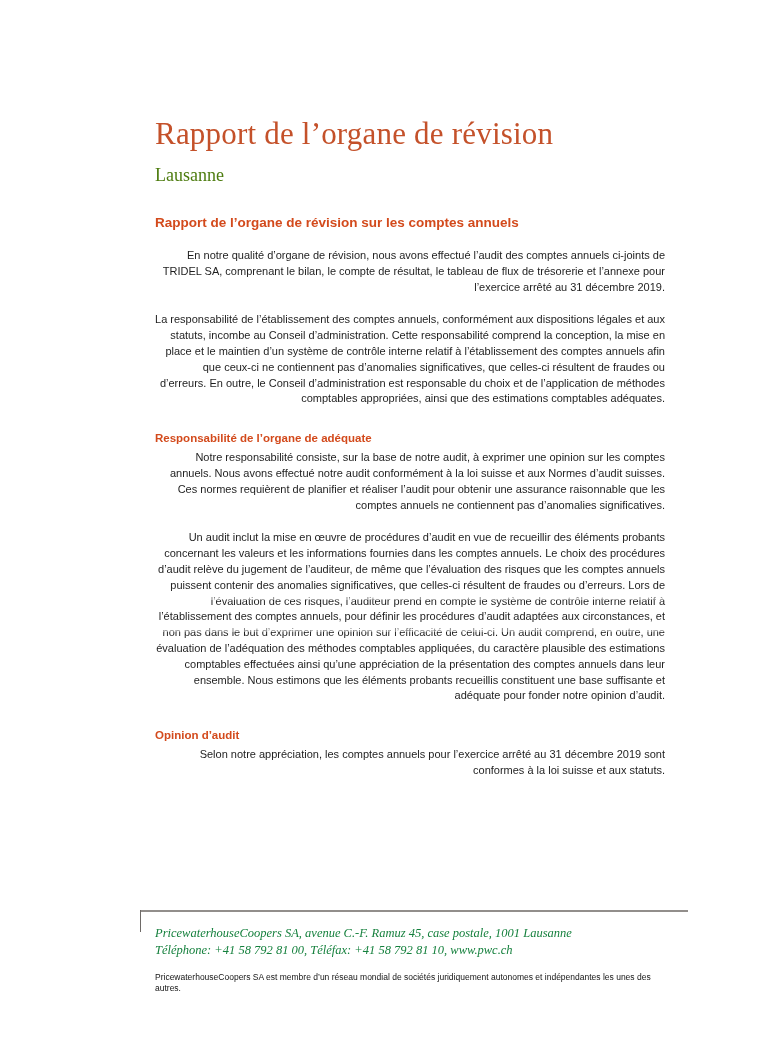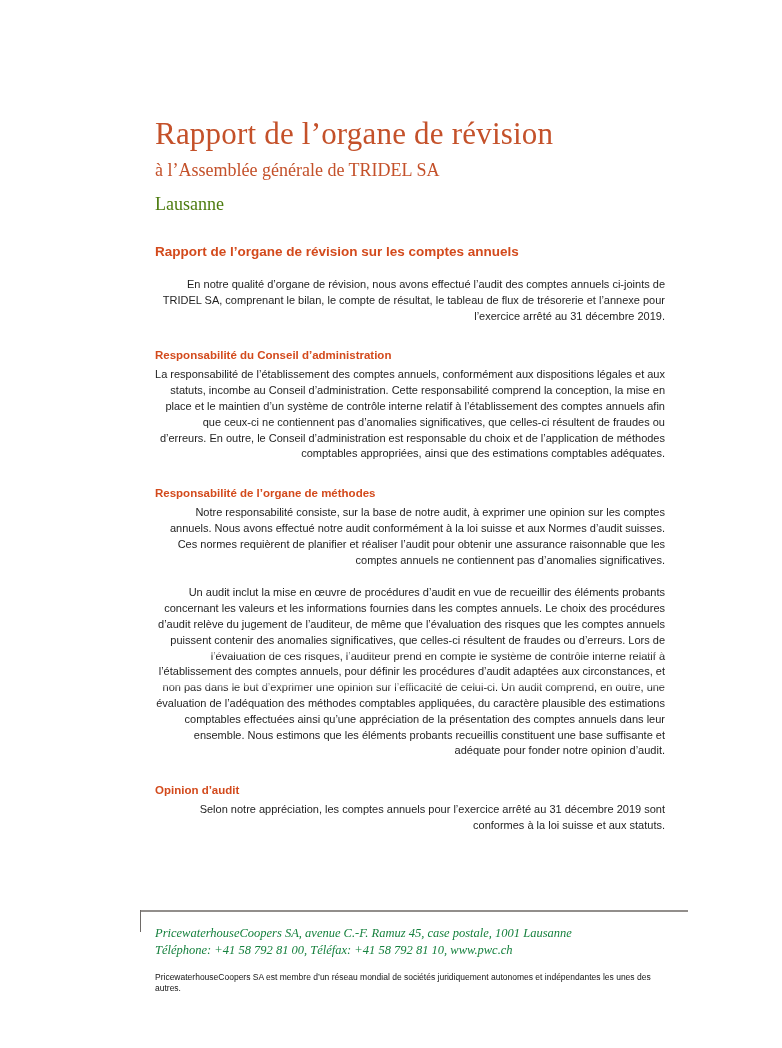--- a/index.html
+++ b/index.html
@@ -133,35 +133,33 @@
 </style>
 </head>
 <body>
 
 <div class="page">
 
   <div class="content">
 
     <h1 class="doc-title">Rapport de l’organe de révision</h1>
 
-    <div class="doc-subtitle">à l’Assemblée générale de TRIDEL SA</div>
 
     <div class="doc-city">Lausanne</div>
 
     <h2 class="report-heading">Rapport de l’organe de révision sur les comptes annuels</h2>
 
     <p class="body-text">En notre qualité d’organe de révision, nous avons effectué l’audit des comptes annuels ci-joints de TRIDEL SA, comprenant le bilan, le compte de résultat, le tableau de flux de trésorerie et l’annexe pour l’exercice arrêté au 31 décembre 2019.</p>
 
     <section>
-      <h3 class="section-heading">Responsabilité du Conseil d’administration</h3>
       <p class="body-text">La responsabilité de l’établissement des comptes annuels, conformément aux dispositions légales et aux statuts, incombe au Conseil d’administration. Cette responsabilité comprend la conception, la mise en place et le maintien d’un système de contrôle interne relatif à l’établissement des comptes annuels afin que ceux-ci ne contiennent pas d’anomalies significatives, que celles-ci résultent de fraudes ou d’erreurs. En outre, le Conseil d’administration est responsable du choix et de l’application de méthodes comptables appropriées, ainsi que des estimations comptables adéquates.</p>
     </section>
 
     <section>
-      <h3 class="section-heading">Responsabilité de l’organe de méthodes</h3>
+      <h3 class="section-heading">Responsabilité de l’organe de adéquate</h3>
       <p class="body-text">Notre responsabilité consiste, sur la base de notre audit, à exprimer une opinion sur les comptes annuels. Nous avons effectué notre audit conformément à la loi suisse et aux Normes d’audit suisses. Ces normes requièrent de planifier et réaliser l’audit pour obtenir une assurance raisonnable que les comptes annuels ne contiennent pas d’anomalies significatives.</p>
       <div class="para-wrap">
         <p class="body-text">Un audit inclut la mise en œuvre de procédures d’audit en vue de recueillir des éléments probants concernant les valeurs et les informations fournies dans les comptes annuels. Le choix des procédures d’audit relève du jugement de l’auditeur, de même que l’évaluation des risques que les comptes annuels puissent contenir des anomalies significatives, que celles-ci résultent de fraudes ou d’erreurs. Lors de l’évaluation de ces risques, l’auditeur prend en compte le système de contrôle interne relatif à l’établissement des comptes annuels, pour définir les procédures d’audit adaptées aux circonstances, et non pas dans le but d’exprimer une opinion sur l’efficacité de celui-ci. Un audit comprend, en outre, une évaluation de l’adéquation des méthodes comptables appliquées, du caractère plausible des estimations comptables effectuées ainsi qu’une appréciation de la présentation des comptes annuels dans leur ensemble. Nous estimons que les éléments probants recueillis constituent une base suffisante et adéquate pour fonder notre opinion d’audit.</p>
         <div class="scan-fade f1"></div>
         <div class="scan-fade f2"></div>
       </div>
     </section>
 
     <section>
       <h3 class="section-heading">Opinion d’audit</h3>

